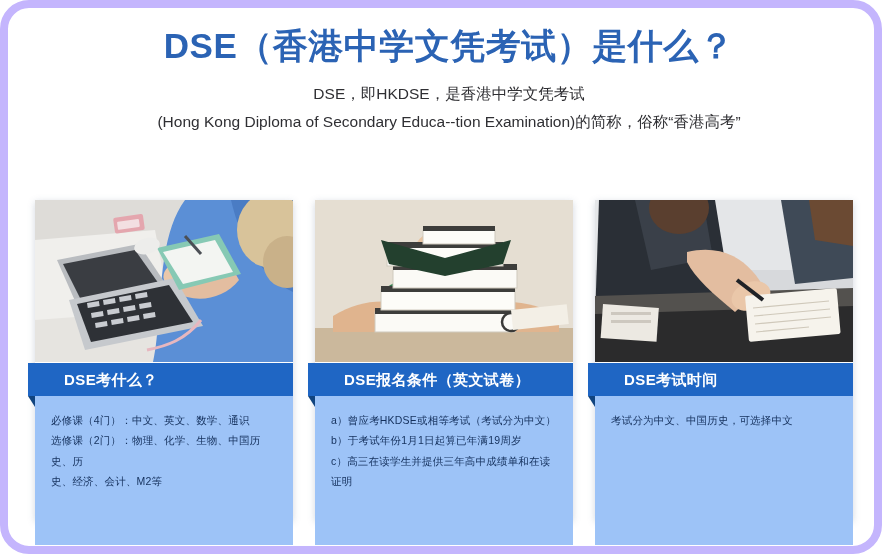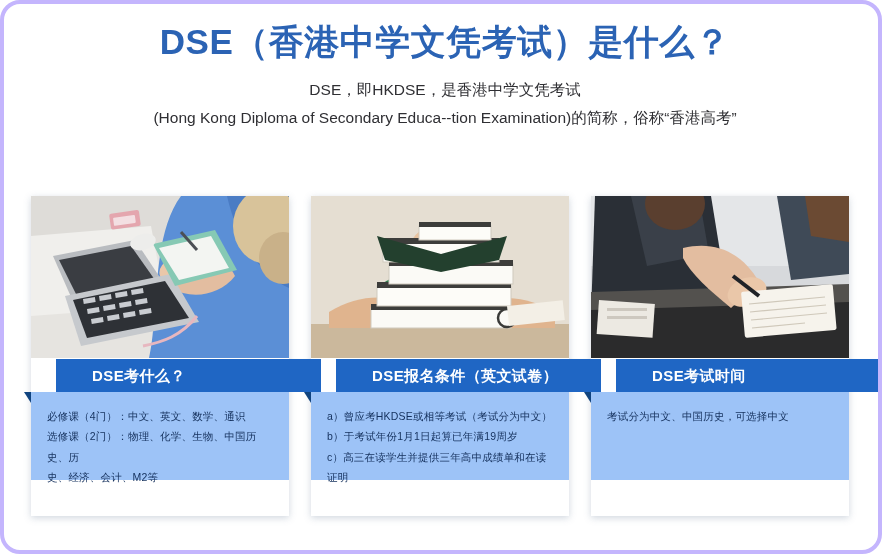--- a/index.html
+++ b/index.html
@@ -10,22 +10,22 @@
   body {
     font-family: "Liberation Sans", "DejaVu Sans", sans-serif;
   }
 
   .page {
     position: relative;
     width: 882px;
     height: 554px;
     box-sizing: border-box;
     background: #ffffff;
-    border: 4px solid #c4b5fd;
-    border-radius: 20px;
+    border: 8px solid #c4b5fd;
+    border-radius: 29px;
     overflow: hidden;
   }
 
   
   .header {
     position: absolute;
     left: 0;
     top: 0;
     width: 882px;
     text-align: center;
@@ -84,21 +84,20 @@
 
   
   .card-ribbon {
     position: absolute;
     left: -7px;
     top: 169px;
     width: 265px;
     height: 33px;
     background: #1f66c4;
     z-index: 3;
-    margin-left: 32px;
   }
   .card-ribbon-label {
     position: absolute;
     left: 36px;
     top: 50%;
     transform: translateY(-50%);
     color: #ffffff;
     font-size: 15px;
     font-weight: bold;
     letter-spacing: 0.4px;
@@ -114,21 +113,21 @@
     border-top: 11px solid #11447f;
     z-index: 2;
   }
 
   
   .card-body {
     position: absolute;
     left: 0;
     top: 202px;
     width: 258px;
-    height: 88px;
+    height: 149px;
     background: #9dc3f7;
     box-sizing: border-box;
     padding: 14px 16px 10px 16px;
   }
   .card-body-line {
     display: block;
     color: #14305c;
     font-size: 10.5px;
     line-height: 1.95;
     letter-spacing: 0.2px;

